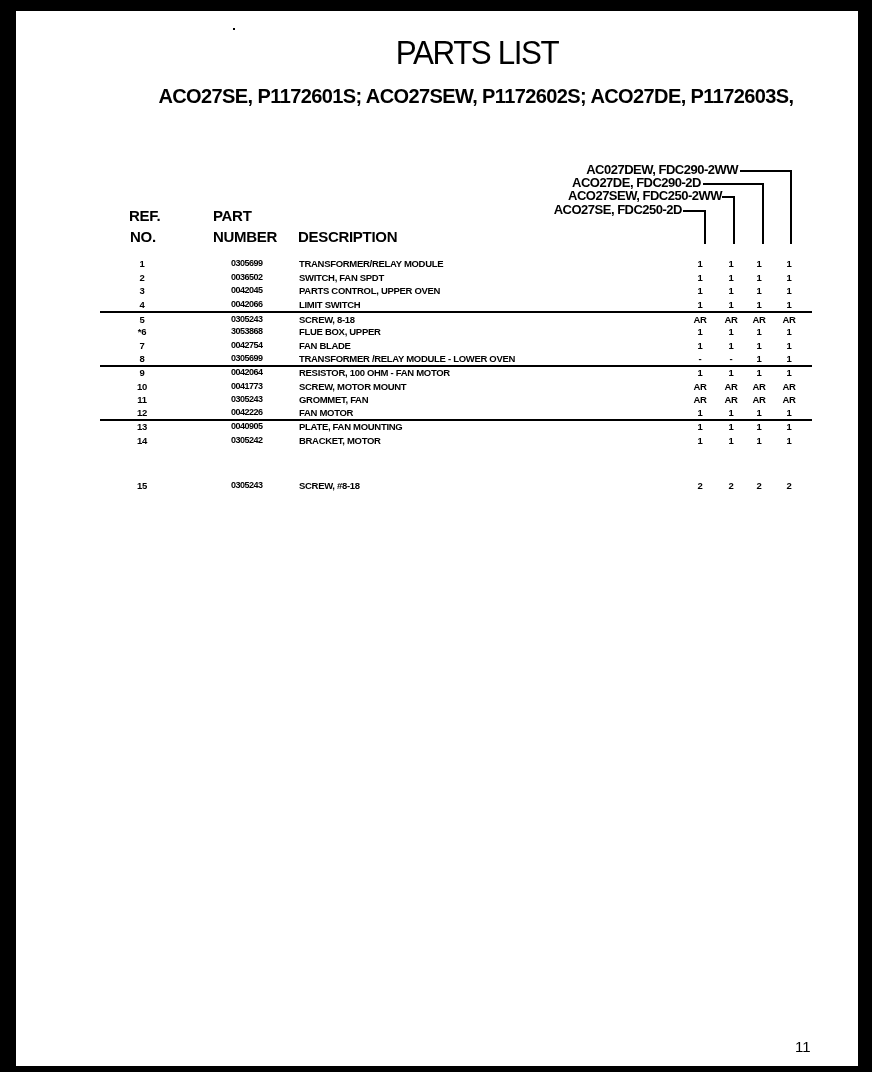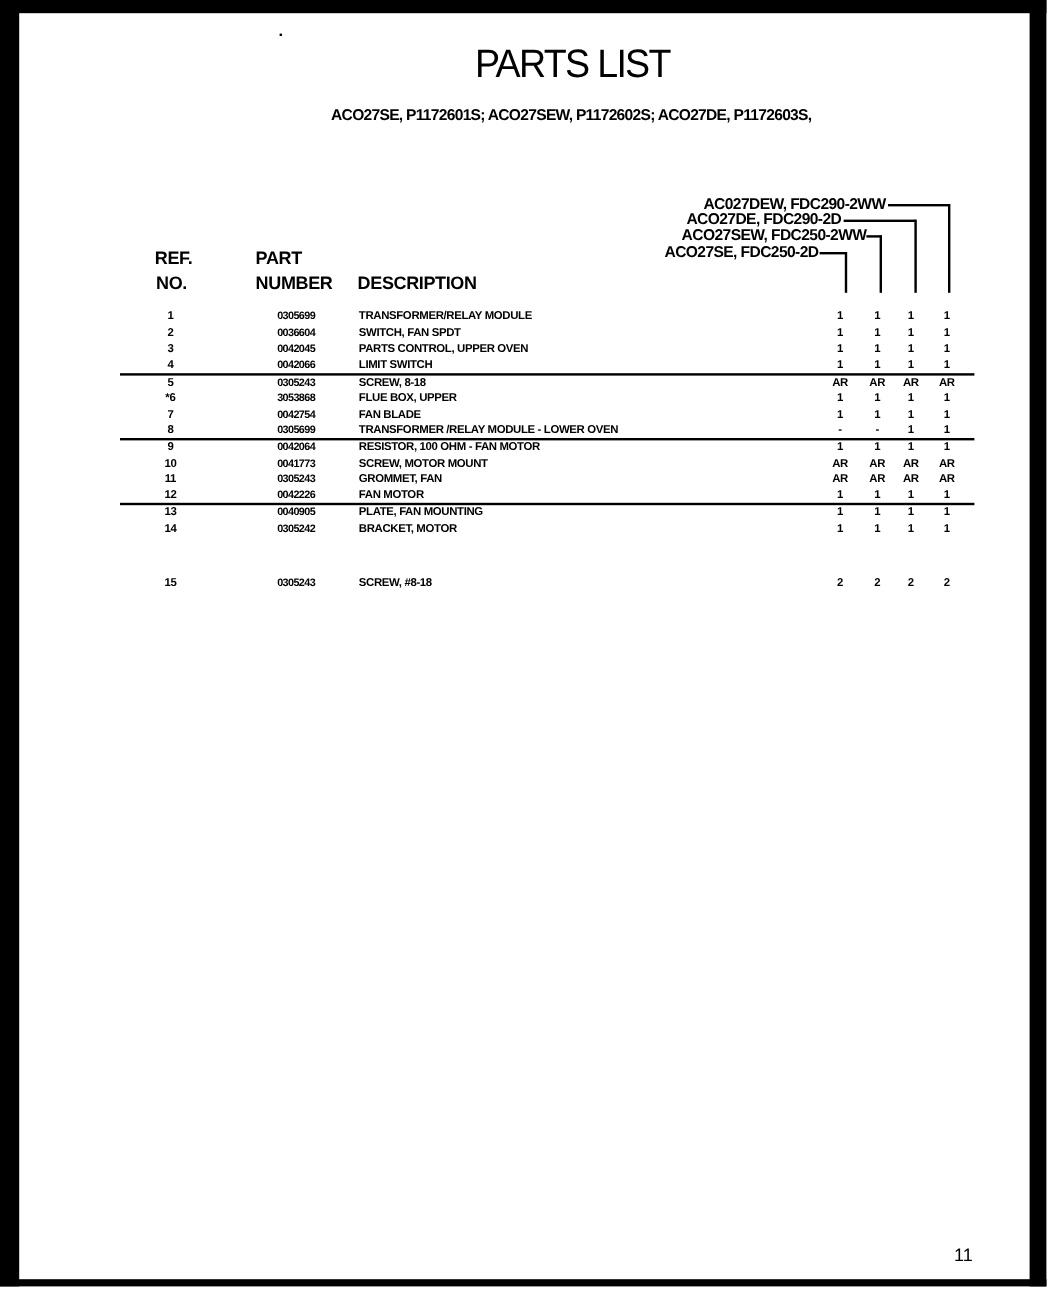--- a/index.html
+++ b/index.html
@@ -7,21 +7,21 @@
          font-family:"Liberation Sans", sans-serif; color:#000; }
   .frame-top { position:absolute; left:0; top:0; width:872px; height:11px; background:#000; }
   .frame-left { position:absolute; left:0; top:0; width:16px; height:1072px; background:#000; }
   .frame-right { position:absolute; left:858px; top:0; width:14px; height:1072px; background:#000; }
   .frame-bottom { position:absolute; left:0; top:1066px; width:872px; height:6px; background:#000; }
   .speck { position:absolute; left:233px; top:28px; width:2px; height:2px; background:#000; }
 
   .title { position:absolute; left:0; width:954px; top:34px; text-align:center; font-size:33px;
            font-weight:normal; letter-spacing:-1.5px; transform:scaleX(0.95); }
   .models { position:absolute; left:100px; width:752px; top:86px; text-align:center;
-            font-size:13px; font-weight:bold; line-height:20px; letter-spacing:-0.6px; }
+            font-size:20px; font-weight:bold; line-height:20px; letter-spacing:-0.6px; }
   .models div { white-space:nowrap; }
 
   .legend-label { position:absolute; font-size:13px; font-weight:bold; letter-spacing:-0.5px;
                   white-space:nowrap; text-align:right; line-height:14px; }
   .hline { position:absolute; height:1.5px; background:#000; }
   .vline { position:absolute; width:1.5px; background:#000; }
 
   .hdr { position:absolute; font-size:15px; font-weight:bold; letter-spacing:-0.3px; white-space:nowrap; }
 
   .row { position:absolute; left:100px; width:712px; height:13.6px; font-size:9.5px; font-weight:bold;
@@ -80,21 +80,21 @@
     <span class="c-ref">1</span>
     <span class="c-part">0305699</span>
     <span class="c-desc">TRANSFORMER/RELAY MODULE</span>
     <span class="c-q q1">1</span>
     <span class="c-q q2">1</span>
     <span class="c-q q3">1</span>
     <span class="c-q q4">1</span>
   </div>
   <div class="row" style="top:270.6px;">
     <span class="c-ref">2</span>
-    <span class="c-part">0036604</span>
+    <span class="c-part">0036502</span>
     <span class="c-desc">SWITCH, FAN SPDT</span>
     <span class="c-q q1">1</span>
     <span class="c-q q2">1</span>
     <span class="c-q q3">1</span>
     <span class="c-q q4">1</span>
   </div>
   <div class="row" style="top:284.2px;">
     <span class="c-ref">3</span>
     <span class="c-part">0042045</span>
     <span class="c-desc">PARTS CONTROL, UPPER OVEN</span>

